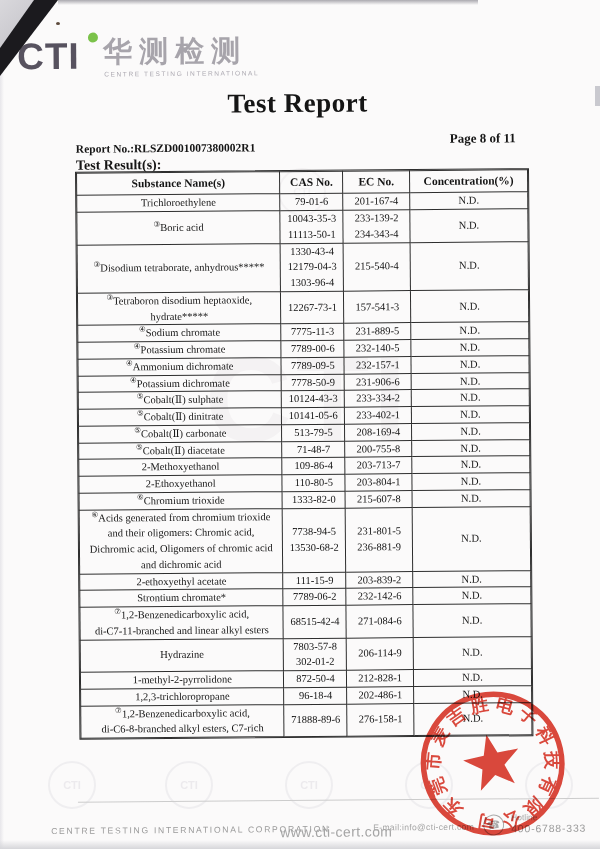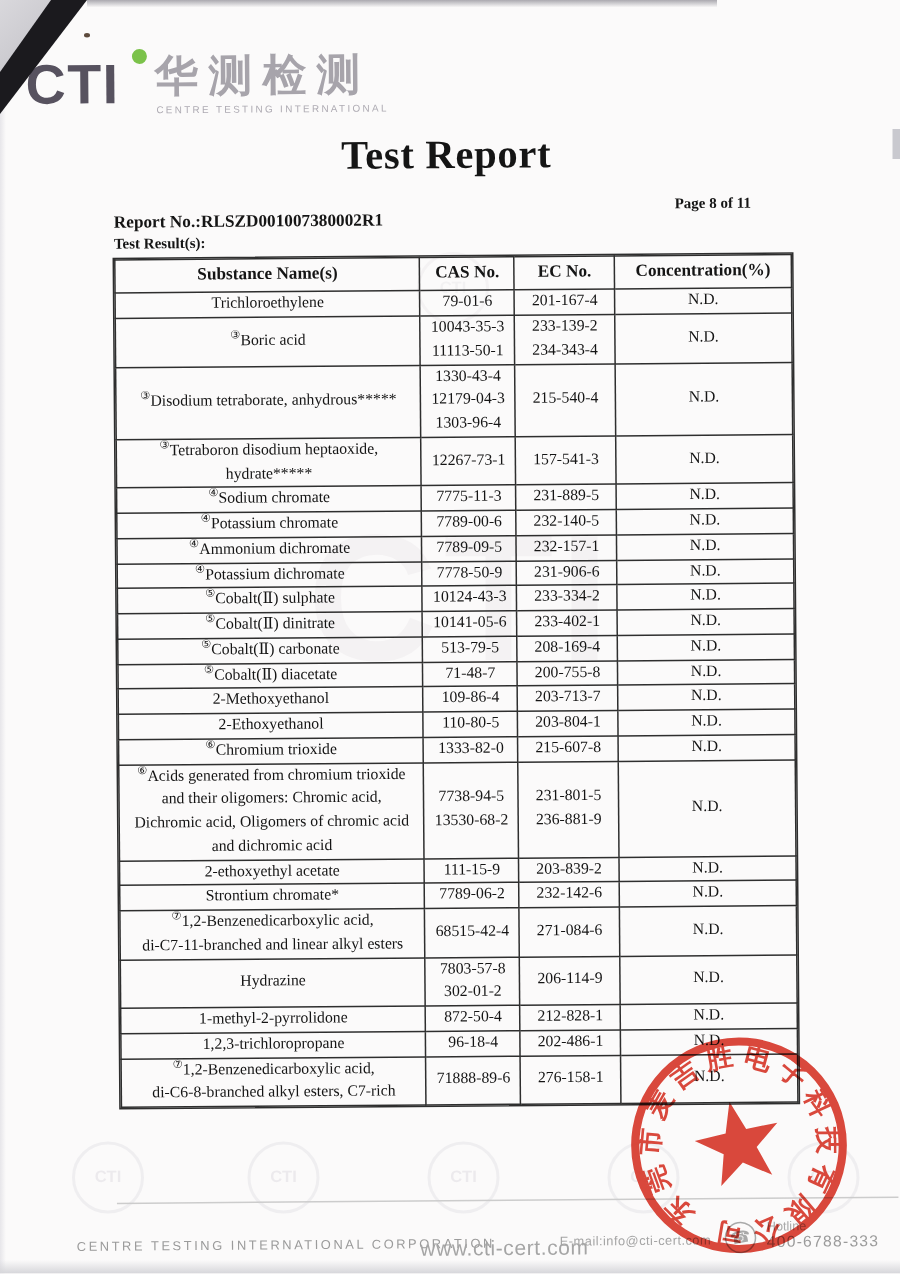--- a/index.html
+++ b/index.html
@@ -46,22 +46,22 @@
   .logo-cn{position:absolute;left:86px;top:0px;font-size:29px;line-height:1;
     font-family:"Liberation Sans","DejaVu Sans",sans-serif;font-weight:bold;
     color:var(--logo-grey,#a7a4ab);letter-spacing:7px;white-space:nowrap;}
   .logo-sub{position:absolute;left:87px;top:33px;font-size:6.6px;letter-spacing:1.55px;
     font-family:"Liberation Sans","DejaVu Sans",sans-serif;color:#aeabb3;white-space:nowrap;}
 
   .doc-title{position:absolute;left:0;right:0;top:88px;text-align:center;
     font-size:27px;font-weight:bold;letter-spacing:.5px;}
 
   .report-no{position:absolute;left:78px;top:141px;font-size:11.5px;font-weight:600;}
-  .page-no{position:absolute;left:452px;top:132px;font-size:10px;font-weight:600;}
-  .section-label{position:absolute;left:78px;top:156px;font-size:10px;font-weight:bold;}
+  .page-no{position:absolute;left:452px;top:132px;font-size:13px;font-weight:600;}
+  .section-label{position:absolute;left:78px;top:156px;font-size:14px;font-weight:bold;}
 
   
   table.results{position:absolute;left:78px;top:171px;width:452px;border-collapse:collapse;}
   .results th,.results td{border:1px solid #2e2e2e;text-align:center;vertical-align:middle;
     font-size:10.5px;line-height:1.5;padding:0 2px;}
   .results th{font-size:11.5px;font-weight:bold;padding:2px;}
   .results sup{font-size:7.5px;line-height:0;}
   .results{outline:0.5px solid #2e2e2e;}
 
   

